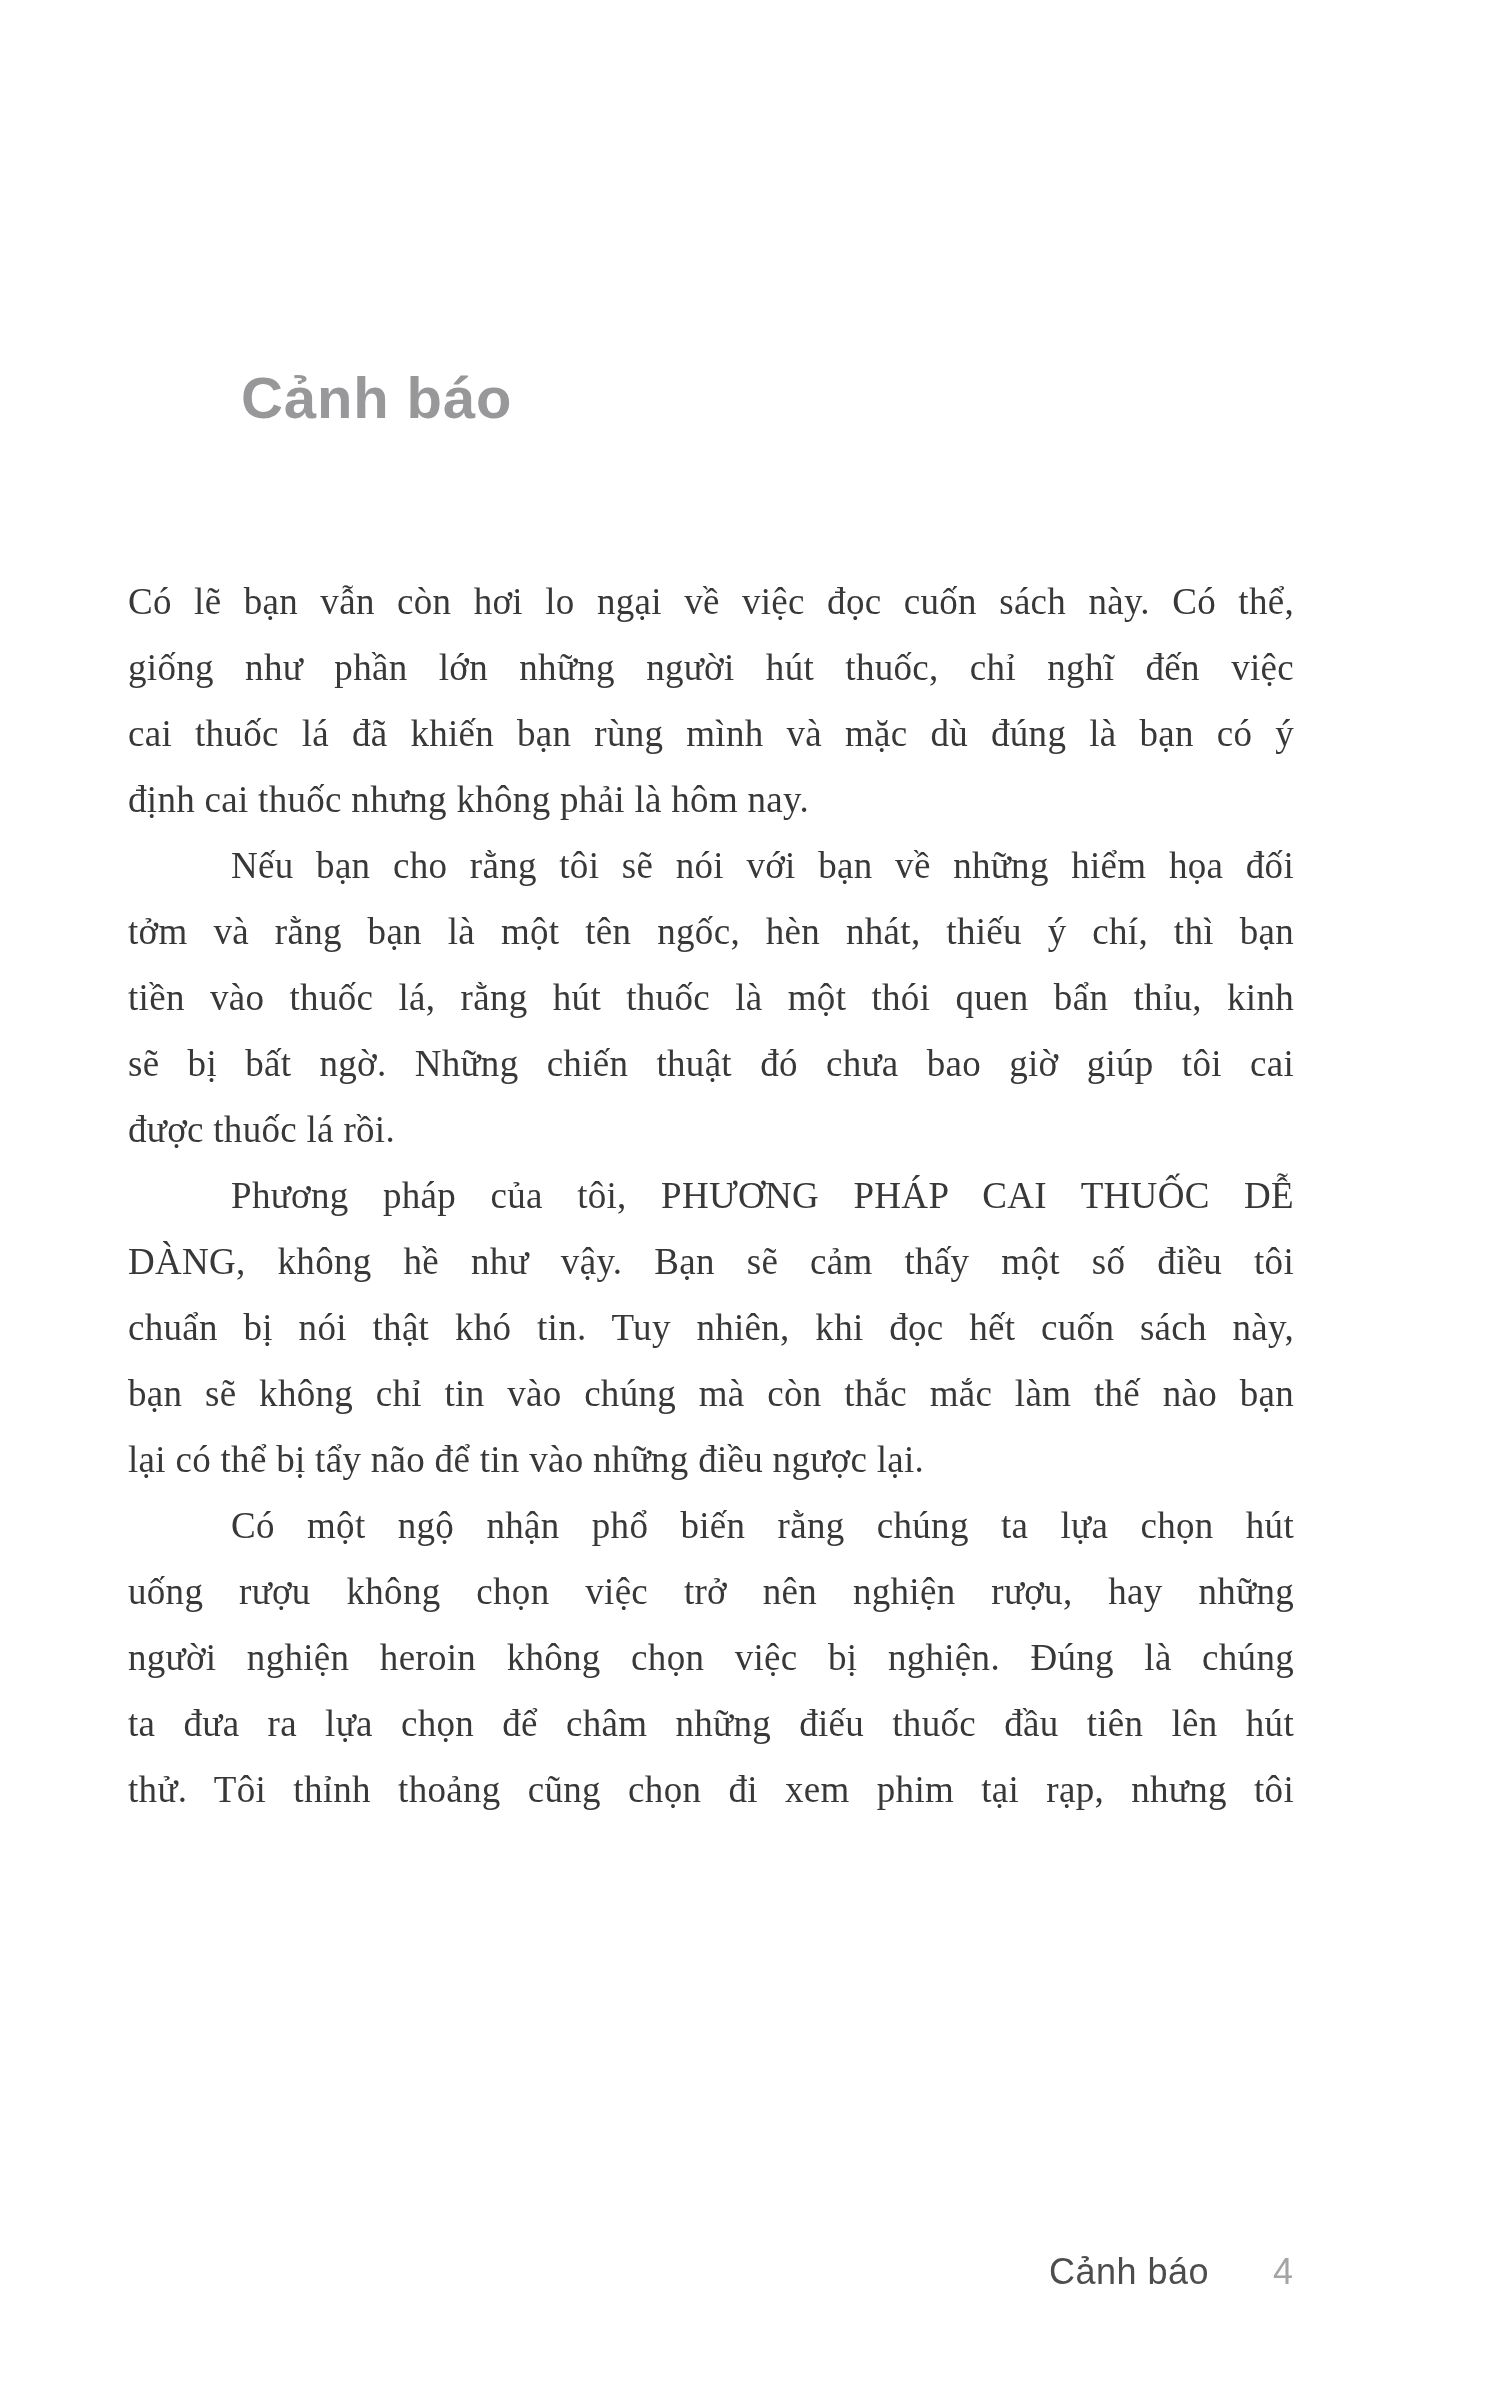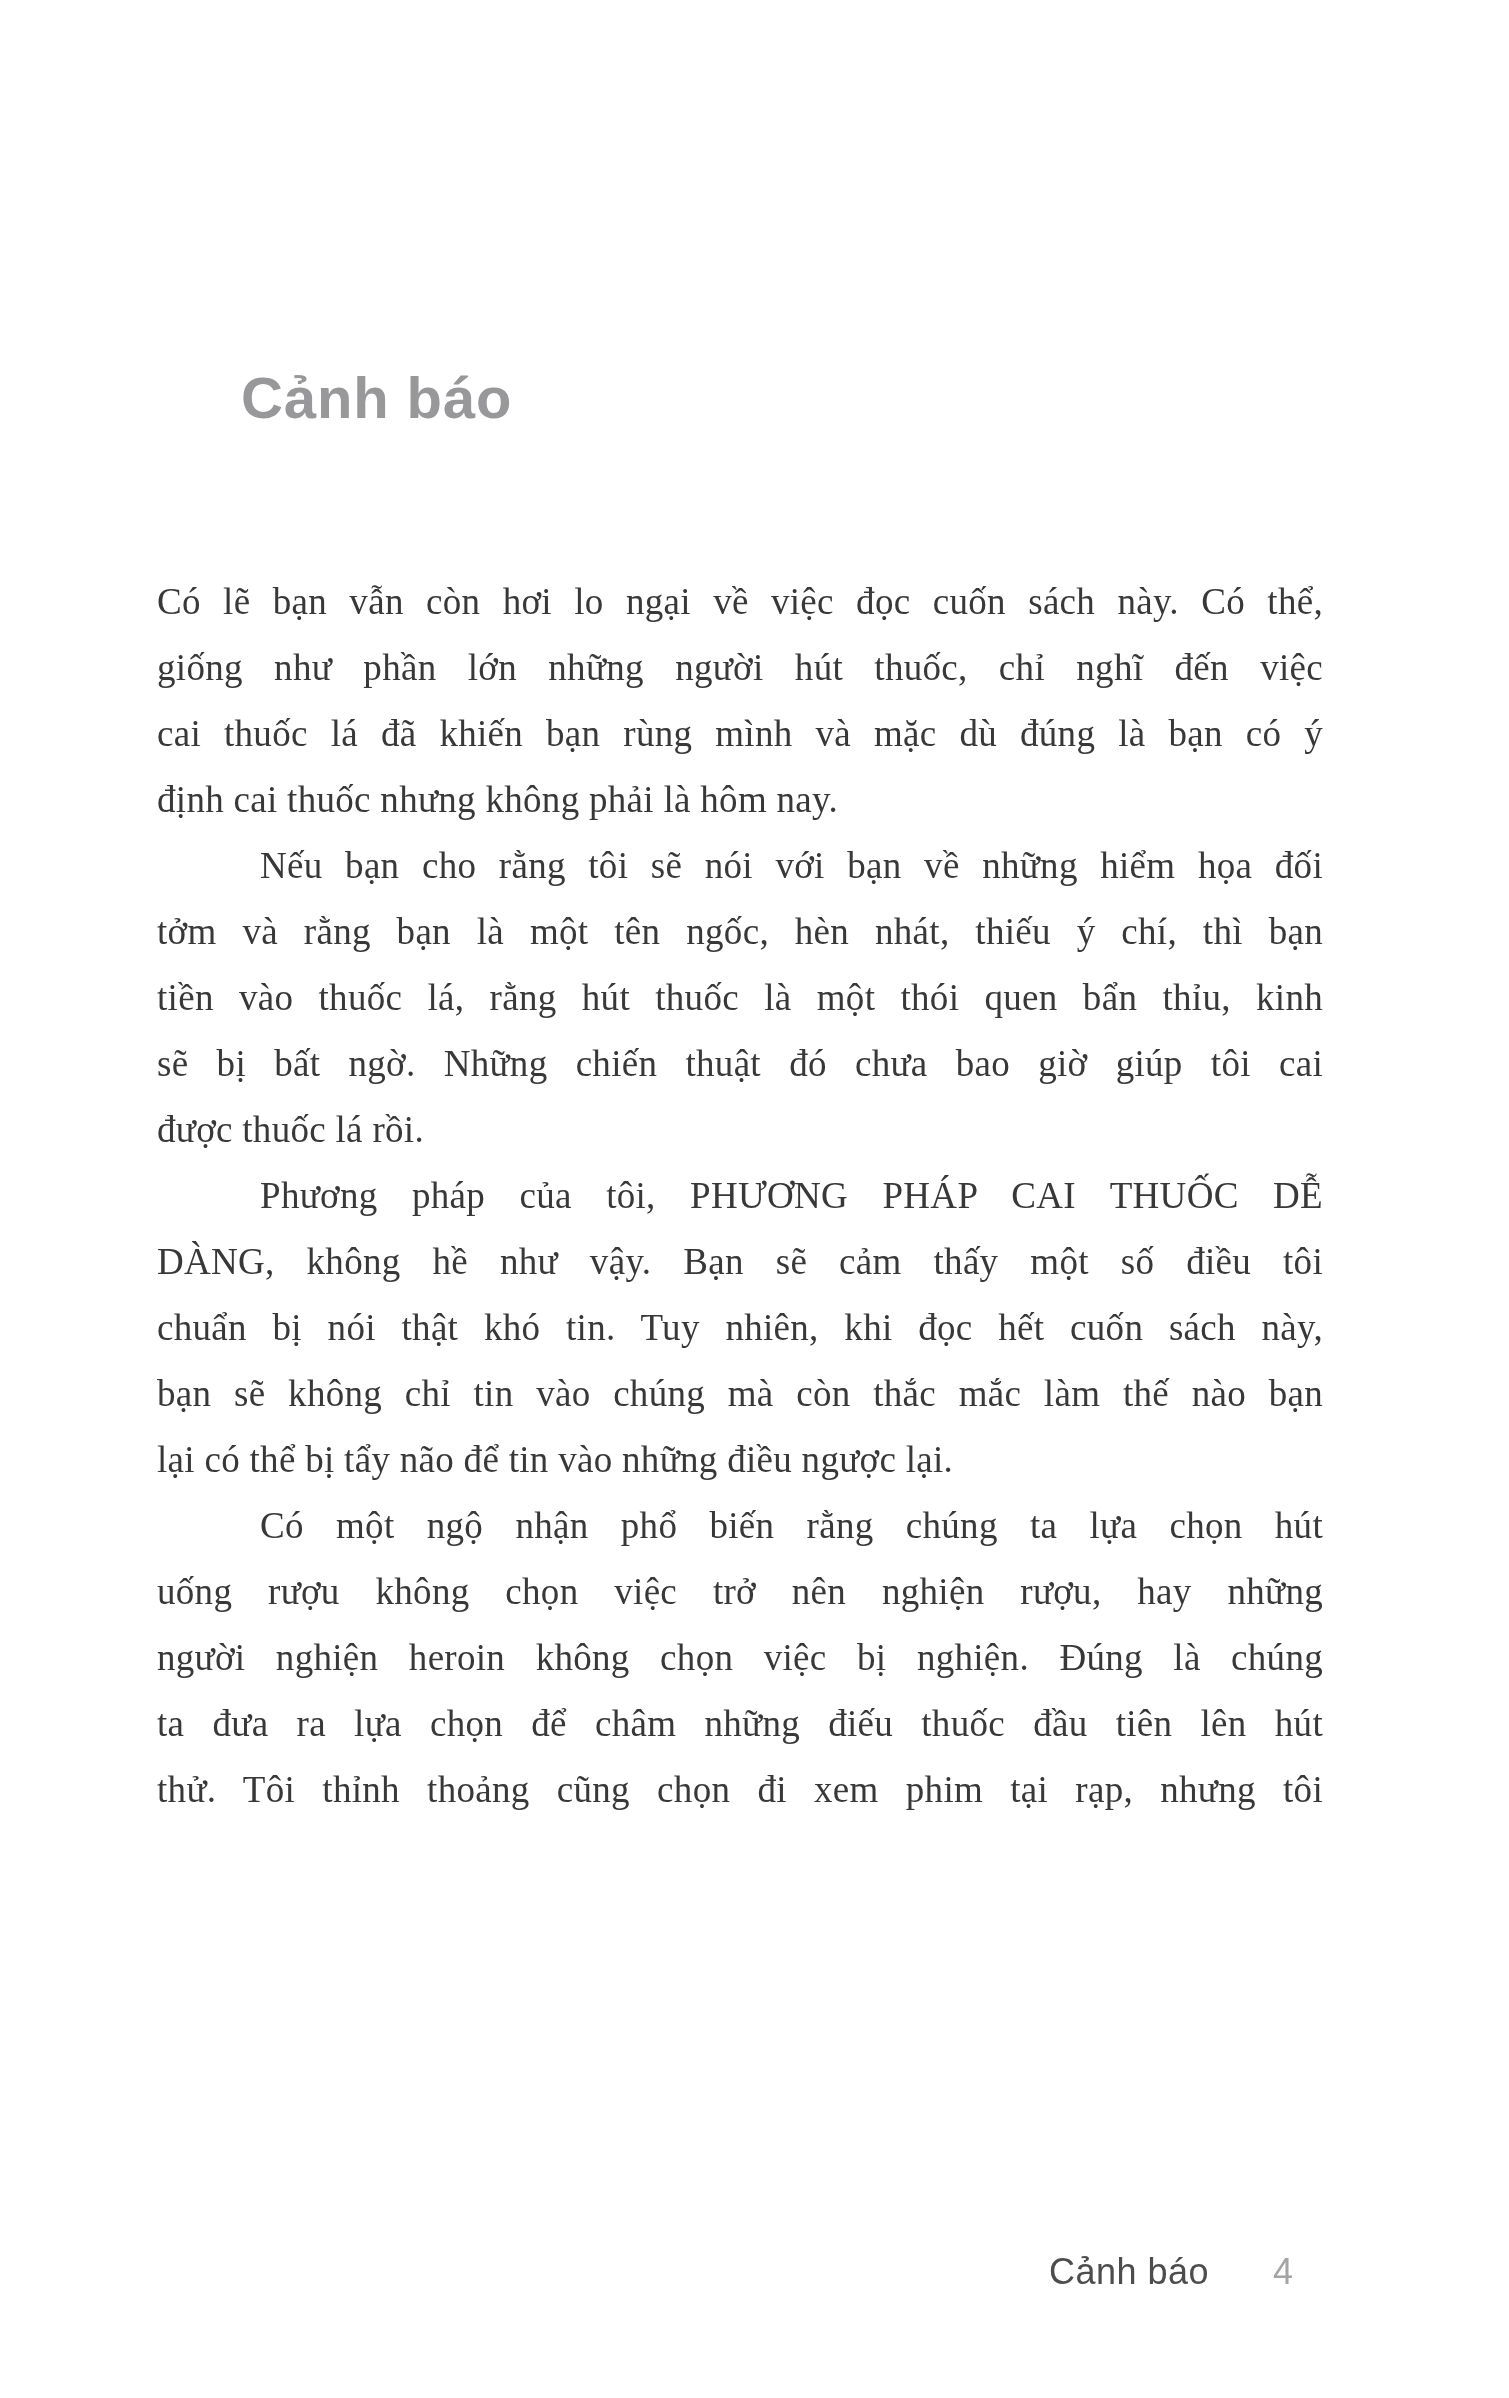--- a/index.html
+++ b/index.html
@@ -17,21 +17,21 @@
     margin: 0;
     font-family: "Liberation Sans", sans-serif;
     font-weight: bold;
     font-size: 58px;
     line-height: 58px;
     letter-spacing: 0.9px;
     color: var(--title, #98989b);
   }
   .body-text {
     position: absolute;
-    left: 157px;
+    left: 128px;
     top: 569px;
     width: 1166px;
     font-family: "Liberation Serif", serif;
     font-size: 37px;
     line-height: 66px;
     letter-spacing: 0.3px;
     color: var(--body-text, #383838);
   }
   .para { margin: 0; }
   .ln {

